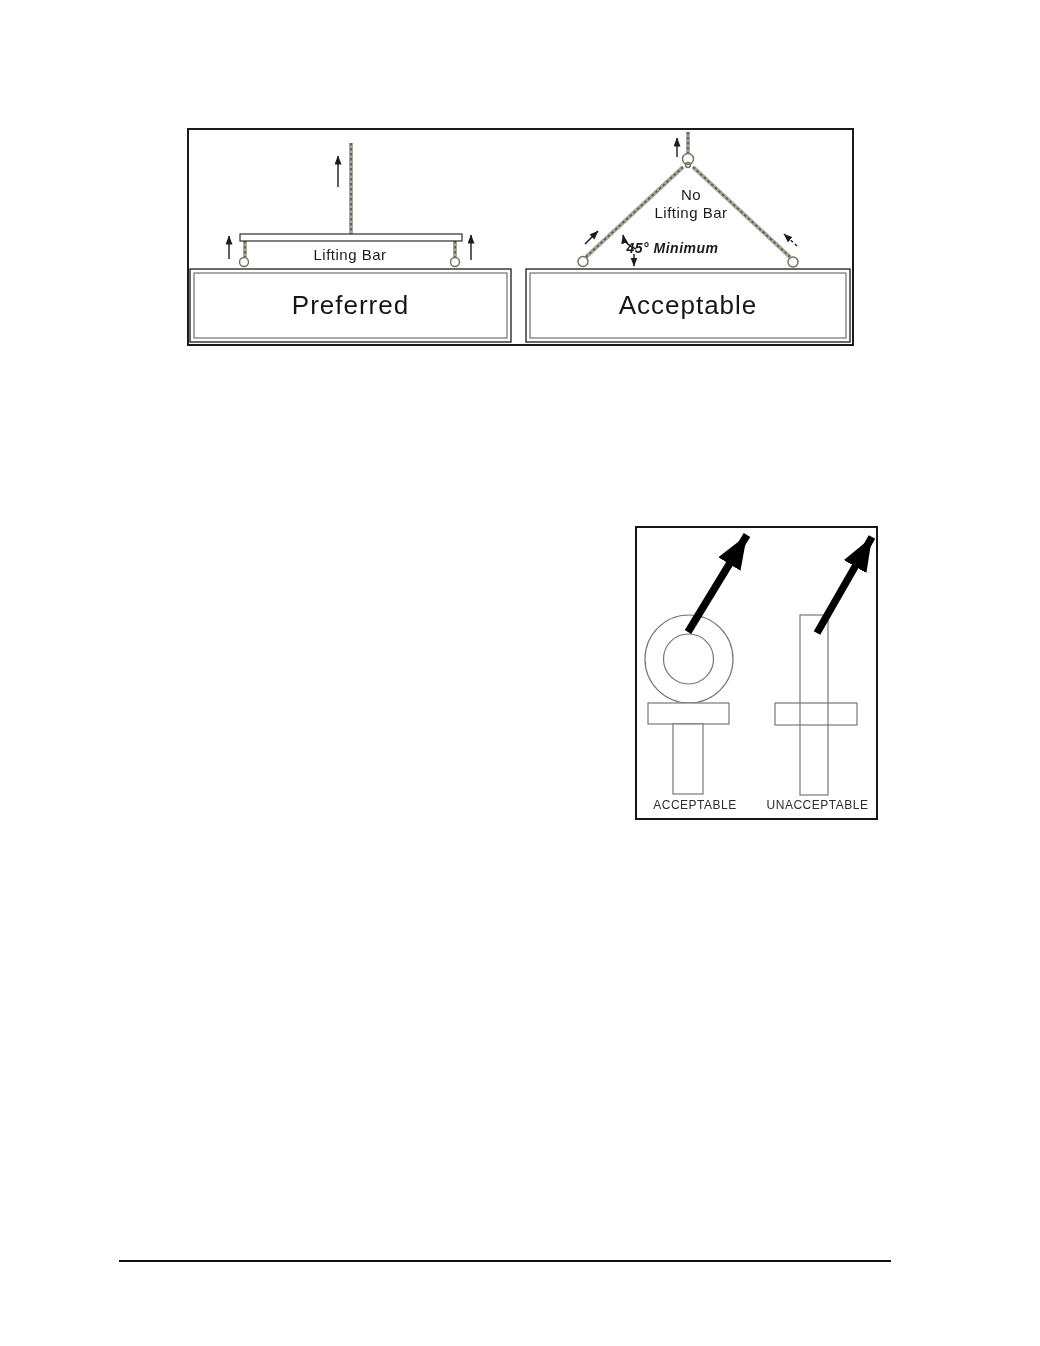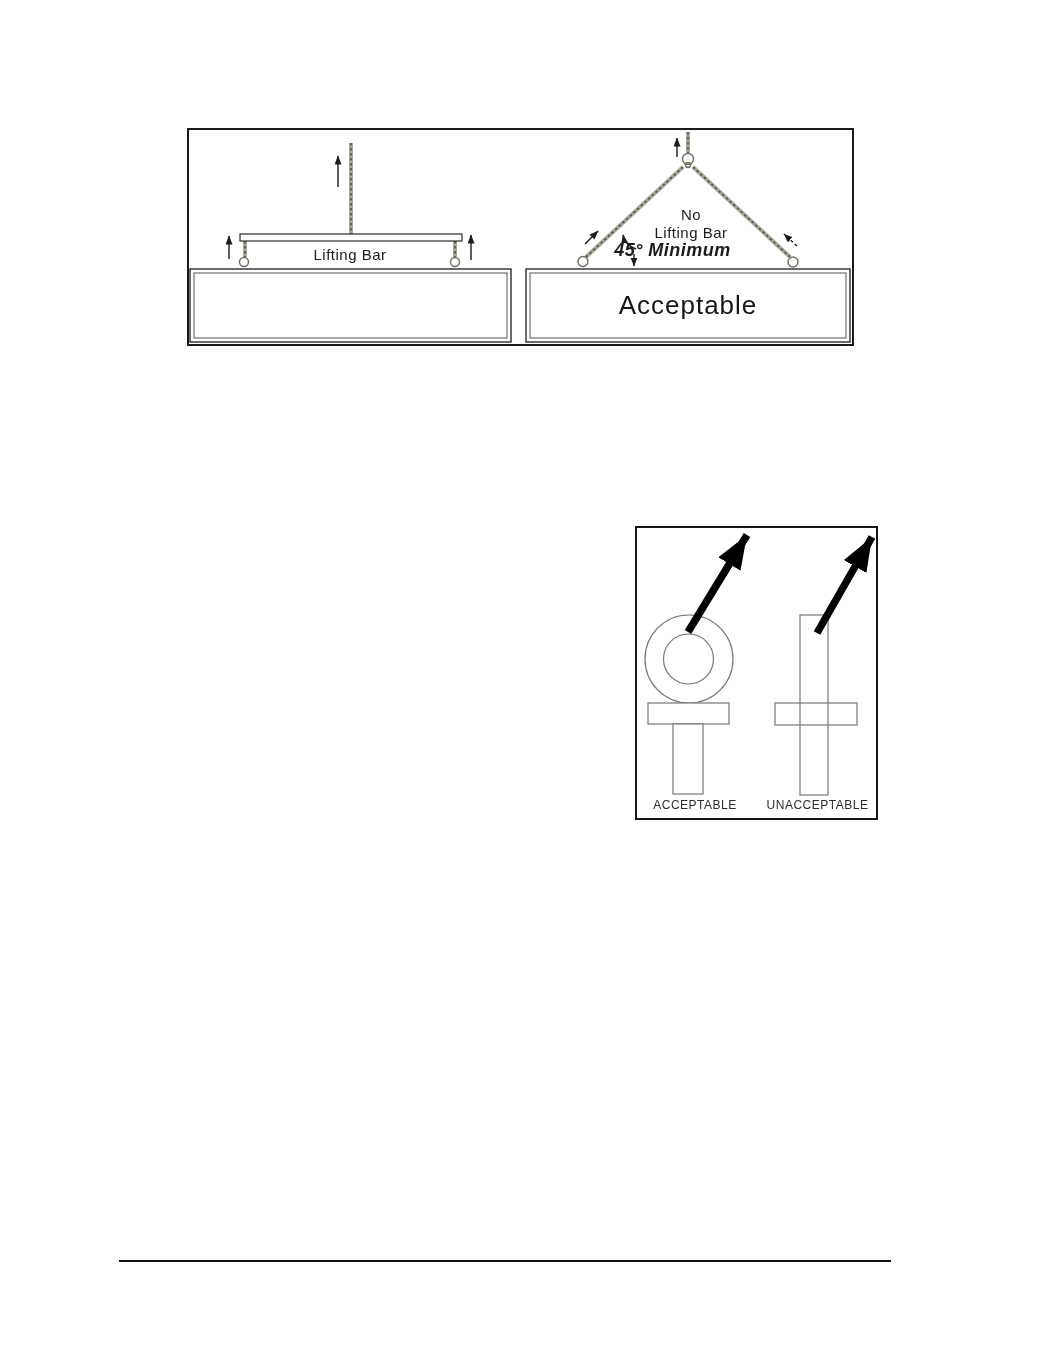--- a/index.html
+++ b/index.html
@@ -16,26 +16,26 @@
   .overlay { position:absolute; color:#1b1b1b; }
   .center { text-align:center; }
 
   
   #fig1 { left:187px; top:128px; width:667px; height:218px; }
   #lifting-bar-label {
     left:103px; top:118px; width:120px;
     font-size:15px; letter-spacing:0.5px;
   }
   #no-bar-label {
-    left:439px; top:78px; width:130px;
+    left:439px; top:58px; width:130px;
     font-size:15px; line-height:18px; letter-spacing:0.5px;
   }
   #angle-label {
     left:425px; top:112px; width:121px;
-    font-size:18px; font-style:italic; font-weight:600; letter-spacing:0.5px;
+    font-size:14px; font-style:italic; font-weight:600; letter-spacing:0.5px;
   }
   .caption {
     position:absolute; display:flex; align-items:center; justify-content:center;
     font-size:26px; letter-spacing:1px; color:#161616;
   }
   #cap-preferred  { left:3px;   top:141px; width:321px; height:73px; }
   #cap-acceptable { left:339px; top:141px; width:324px; height:73px; }
 
   
   #fig2 { left:635px; top:526px; width:243px; height:294px; }
@@ -118,20 +118,21 @@
 
   <div class="overlay center" id="lifting-bar-label">Lifting Bar</div>
 
   <div class="overlay center" id="no-bar-label">
     <div>No</div>
     <div>Lifting Bar</div>
   </div>
 
   <div class="overlay center" id="angle-label">45° Minimum</div>
 
+  <div class="caption" id="cap-preferred">Preferred</div>
 
   <div class="caption" id="cap-acceptable">Acceptable</div>
 </div>
 
 <div class="fig" id="fig2">
   <svg width="243" height="294" viewBox="0 0 243 294">
     <defs>
       <marker id="arr-b" markerUnits="userSpaceOnUse" markerWidth="35" markerHeight="27" refX="34" refY="13" orient="auto">
         <path d="M0,0 L34,13 L0,26 Z" fill="#000000"></path>
       </marker>

